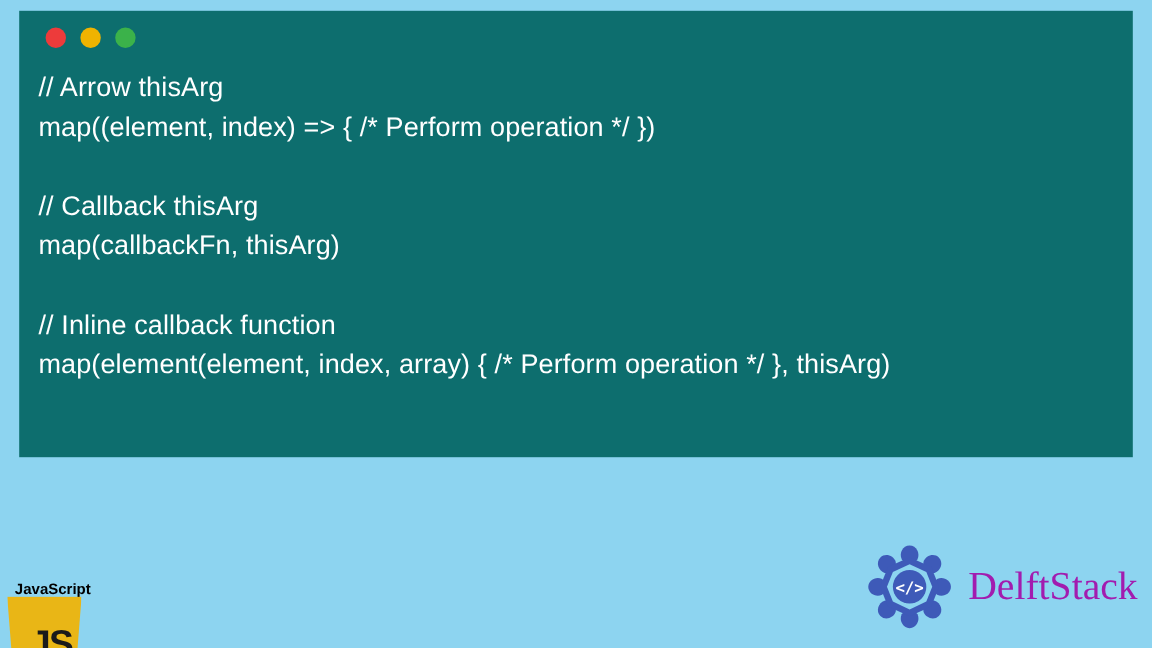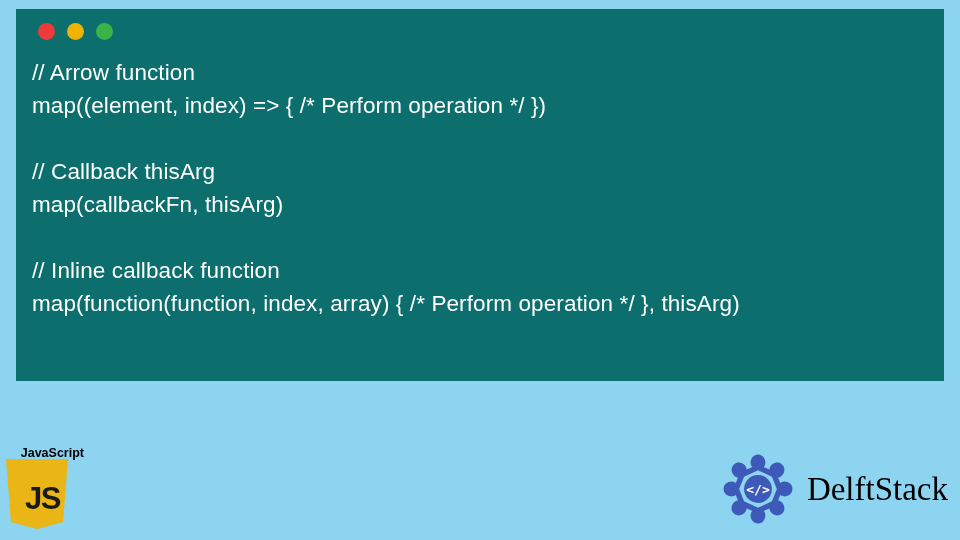--- a/index.html
+++ b/index.html
@@ -41,23 +41,24 @@
   .js-badge {
     position: absolute;
     left: 6px;
     top: 446px;
     width: 78px;
   }
   .js-badge-label {
     font-size: 12.5px;
     font-weight: bold;
     color: #000;
-    text-align: right;
+    text-align: center;
     margin-bottom: -1px;
     margin-left: -2px;
+    margin-top: 38px;
   }
   .js-shield {
     width: 62px;
     height: 70px;
     background: #e9b616;
     position: relative;
     clip-path: polygon(0 0, 100% 0, 92% 90%, 50% 100%, 8% 90%);
   }
   .js-shield::after {
     content: "JS";
@@ -80,41 +81,41 @@
   }
   .ds-logo {
     width: 82px;
     height: 82px;
     position: relative;
   }
   .ds-logo svg { width: 100%; height: 100%; }
   .ds-text {
     font-family: Georgia, 'Times New Roman', serif;
     font-size: 33px;
-    color: #000000;
+    color: #a21caf;
     font-weight: 400;
   }
 </style>
 </head>
 <body>
 
 <div class="code-panel">
   <div class="traffic-lights">
     <div class="dot red"></div>
     <div class="dot yellow"></div>
     <div class="dot green"></div>
   </div>
-  <div class="code"><span>// Arrow function</span>
+  <div class="code"><span>// Arrow thisArg</span>
 <span>map((element, index) =&gt; { /* Perform operation */ })</span>
 <span></span>
 <span>// Callback thisArg</span>
 <span>map(callbackFn, thisArg)</span>
 <span></span>
 <span>// Inline callback function</span>
-<span>map(function(function, index, array) { /* Perform operation */ }, thisArg)</span></div>
+<span>map(element(element, index, array) { /* Perform operation */ }, thisArg)</span></div>
 </div>
 
 <div class="js-badge">
   <div class="js-badge-label">JavaScript</div>
   <div class="js-shield"></div>
 </div>
 
 <div class="delft-stack">
   <div class="ds-logo">
     <svg viewBox="0 0 100 100">

